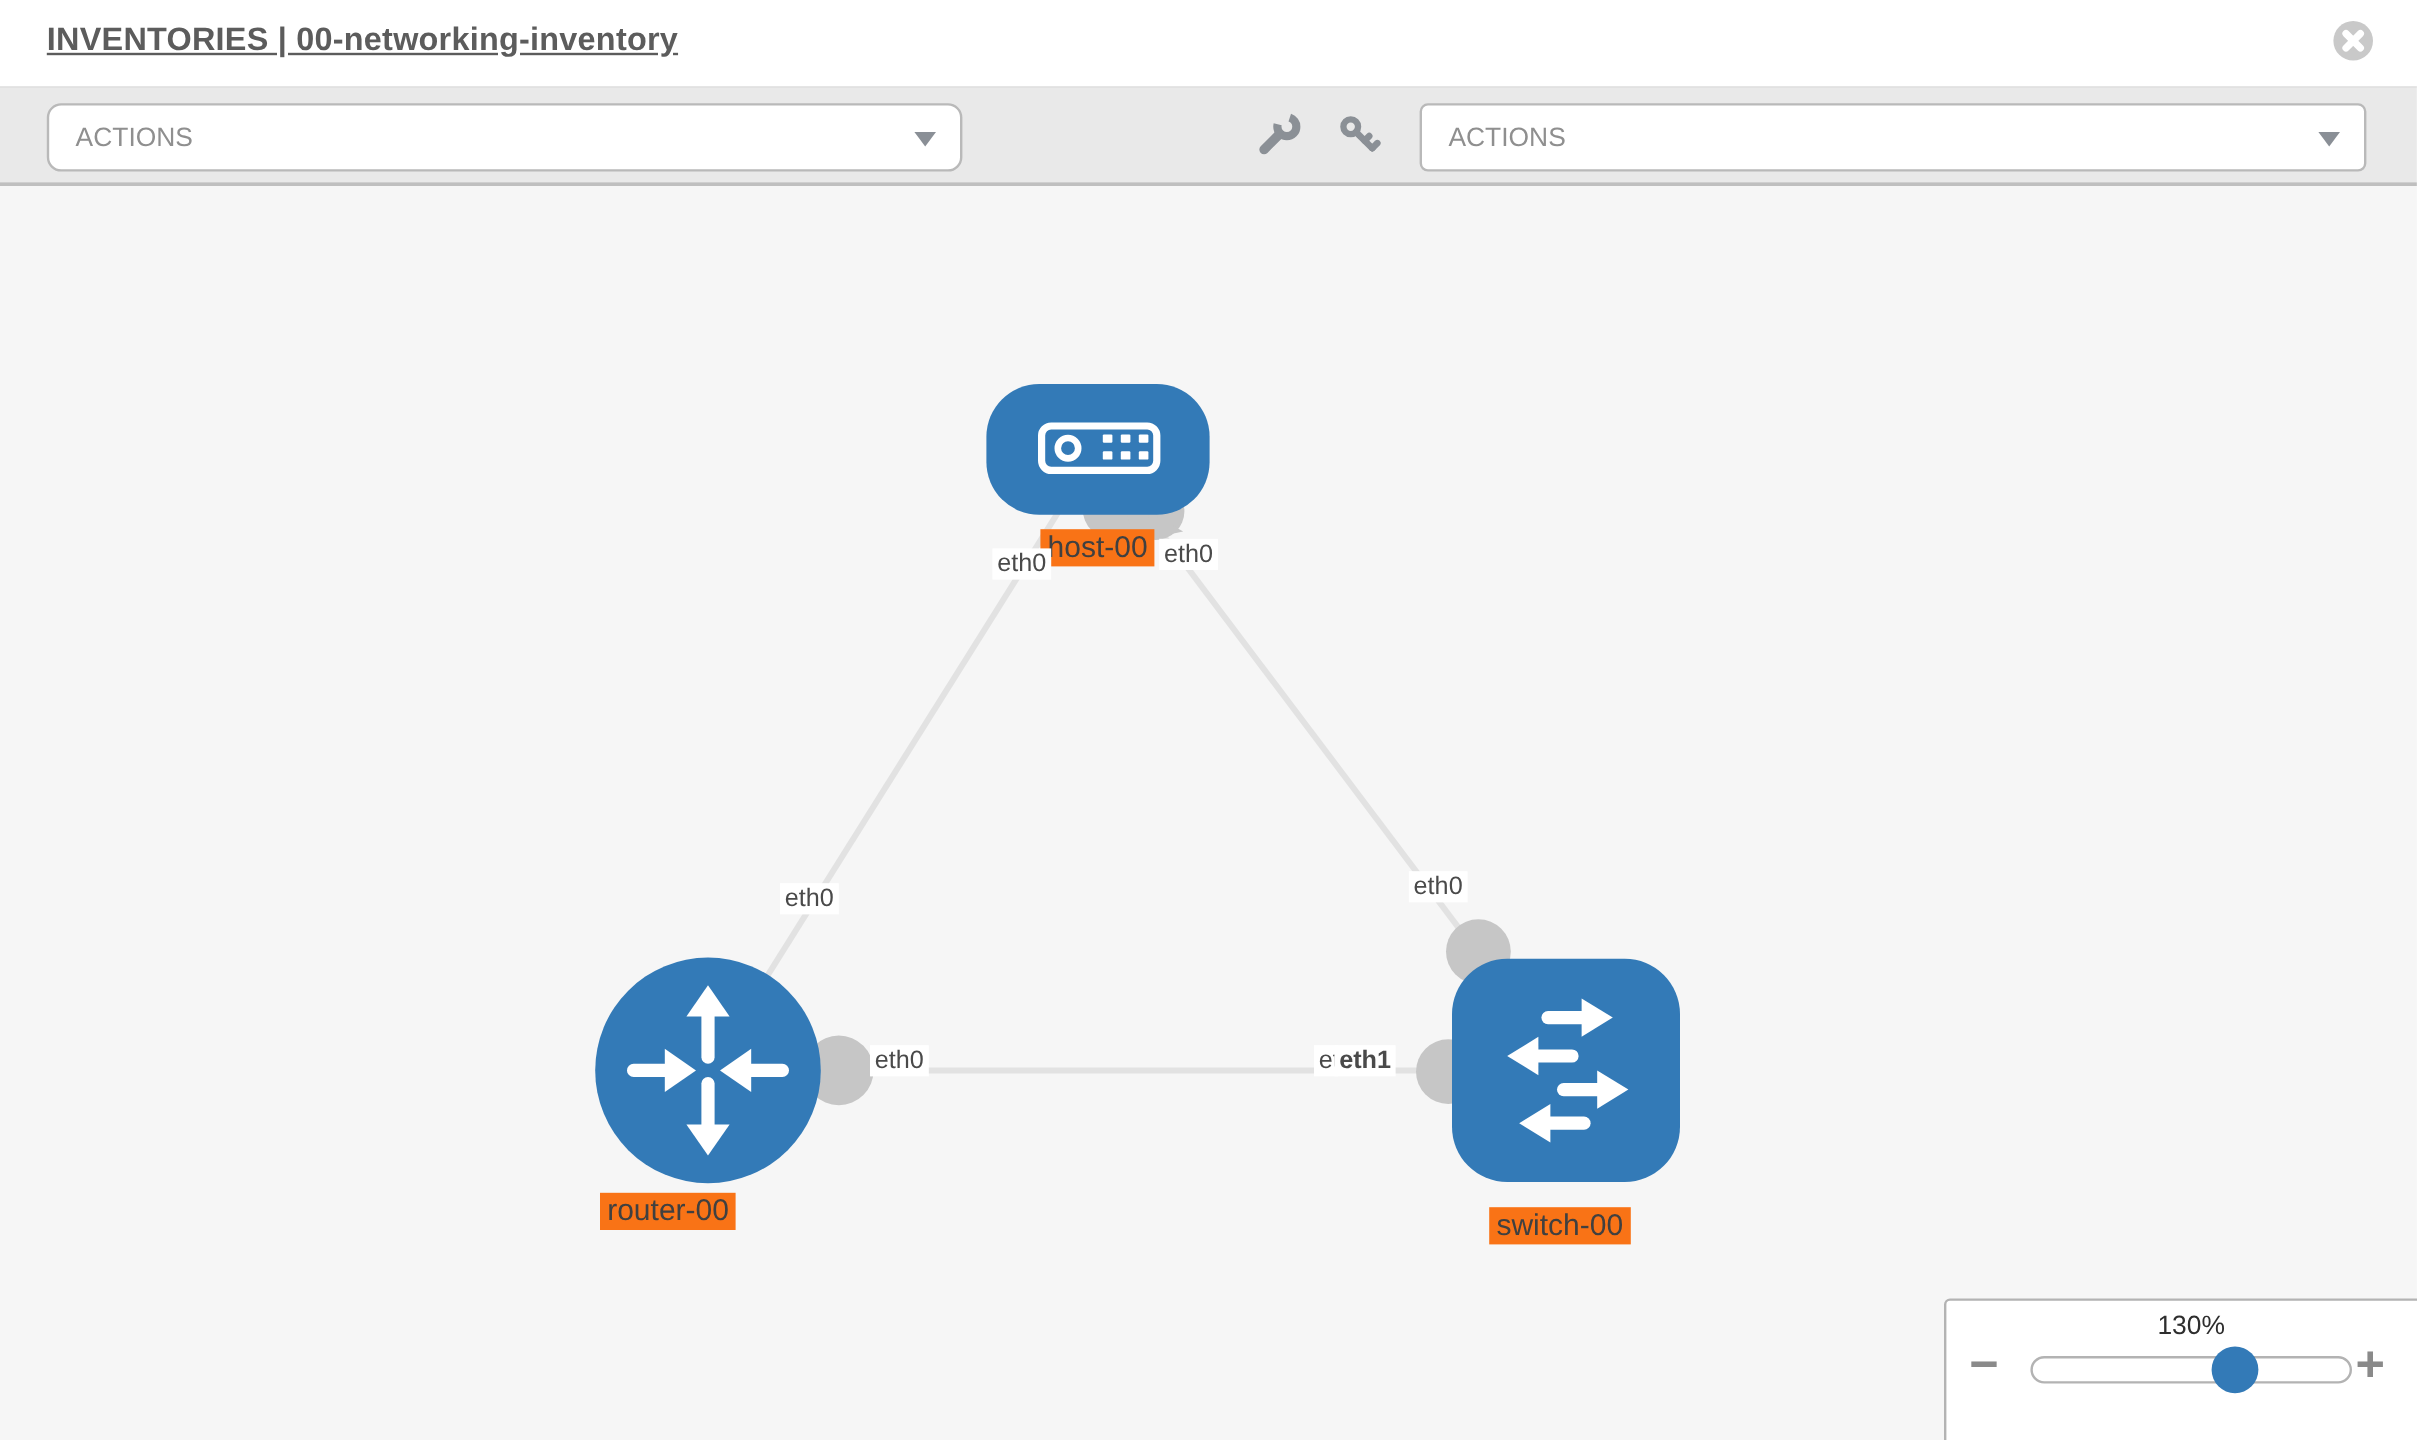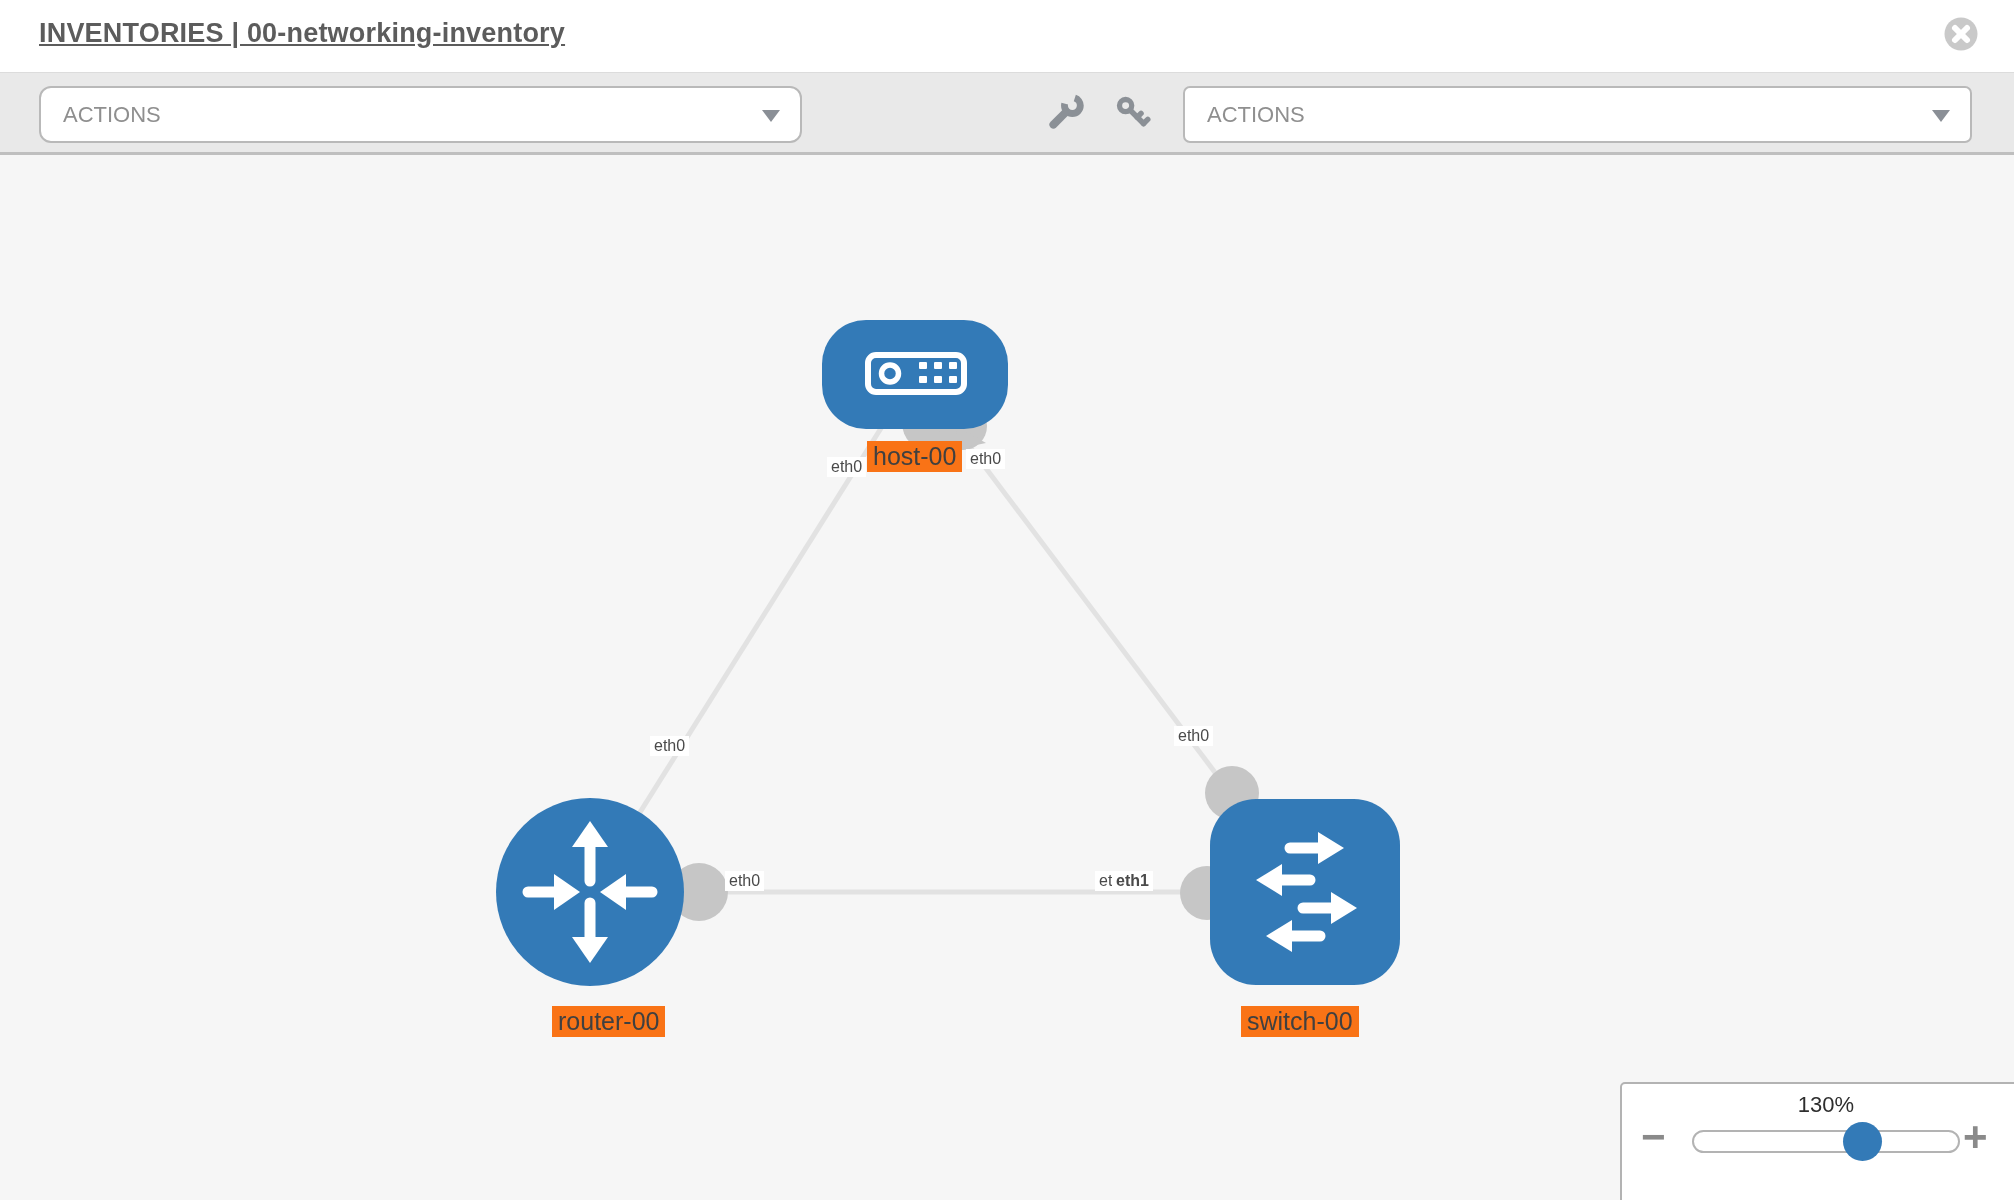--- a/index.html
+++ b/index.html
@@ -25,24 +25,24 @@
   .tool-icon-btn { position:absolute; top:94px; width:38px; height:38px; cursor:pointer; }
   #wrench-btn { left:1046px; }
   #key-btn    { left:1114px; }
 
   
   .canvas { position:absolute; left:0; top:155px; width:2014px; height:1045px; background:#f6f6f6; }
   .canvas svg.topo { position:absolute; left:0; top:0; }
 
   .node-label { position:absolute; font-size:25px; color:#404040; background:#f97316;
                 padding:1px 6px; white-space:nowrap; cursor:pointer; }
-  .if-label   { position:absolute; font-size:16px; color:#4a4a4a; background:#fff;
+  .if-label   { position:absolute; font-size:21px; color:#4a4a4a; background:#fff;
                 padding:1px 4px; white-space:nowrap; }
   #lbl-host      { left:867px; top:286px; }
-  #lbl-router    { left:552px; top:839px;margin-top:12px; }
+  #lbl-router    { left:500px; top:839px; }
   #lbl-switch    { left:1241px; top:851px; }
   #if-host-left  { left:827px; top:302px; }
   #if-host-right { left:966px; top:294px; }
   #if-router-up  { left:650px; top:581px; }
   #if-switch-up  { left:1174px; top:571px; }
   #if-mid-router { left:725px; top:716px; }
   #if-mid-under  { left:1095px; top:716px; width:20px; overflow:hidden; padding-right:0; }
   #if-mid-over   { left:1112px; top:716px;font-weight:bold; }
 
   

